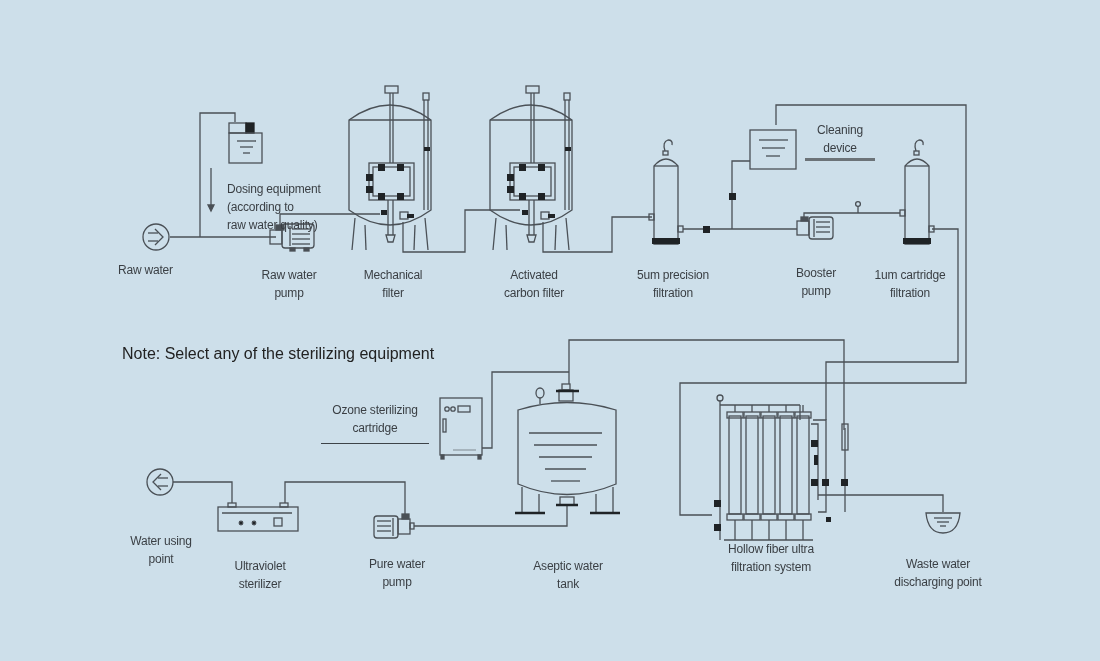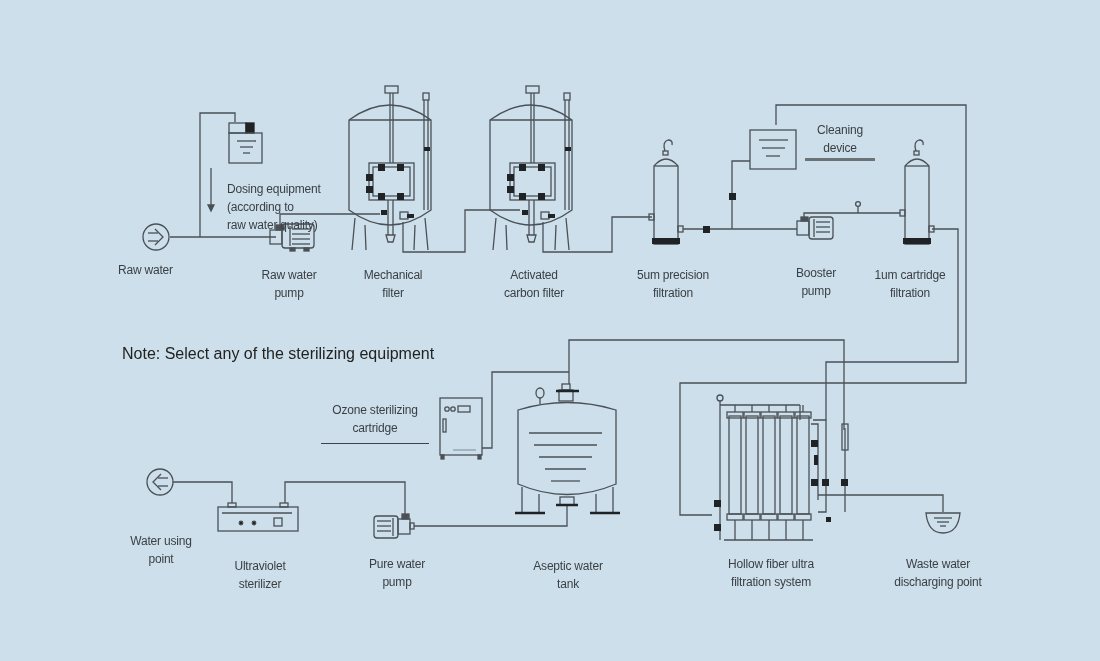--- a/index.html
+++ b/index.html
@@ -365,21 +365,21 @@
 <div class="lbl" style="left:355px;top:555px;width:84px;">
   <div>Pure water</div>
   <div>pump</div>
 </div>
 
 <div class="lbl" style="left:518px;top:557px;width:100px;">
   <div>Aseptic water</div>
   <div>tank</div>
 </div>
 
-<div class="lbl" style="left:708px;top:555px;width:126px;text-align:center;">
+<div class="lbl" style="left:708px;top:540px;width:126px;text-align:center;">
   <div>Hollow fiber ultra</div>
   <div>filtration system</div>
 </div>
 
 <div class="lbl" style="left:876px;top:555px;width:124px;">
   <div>Waste water</div>
   <div>discharging point</div>
 </div>
 
 </body></html>

